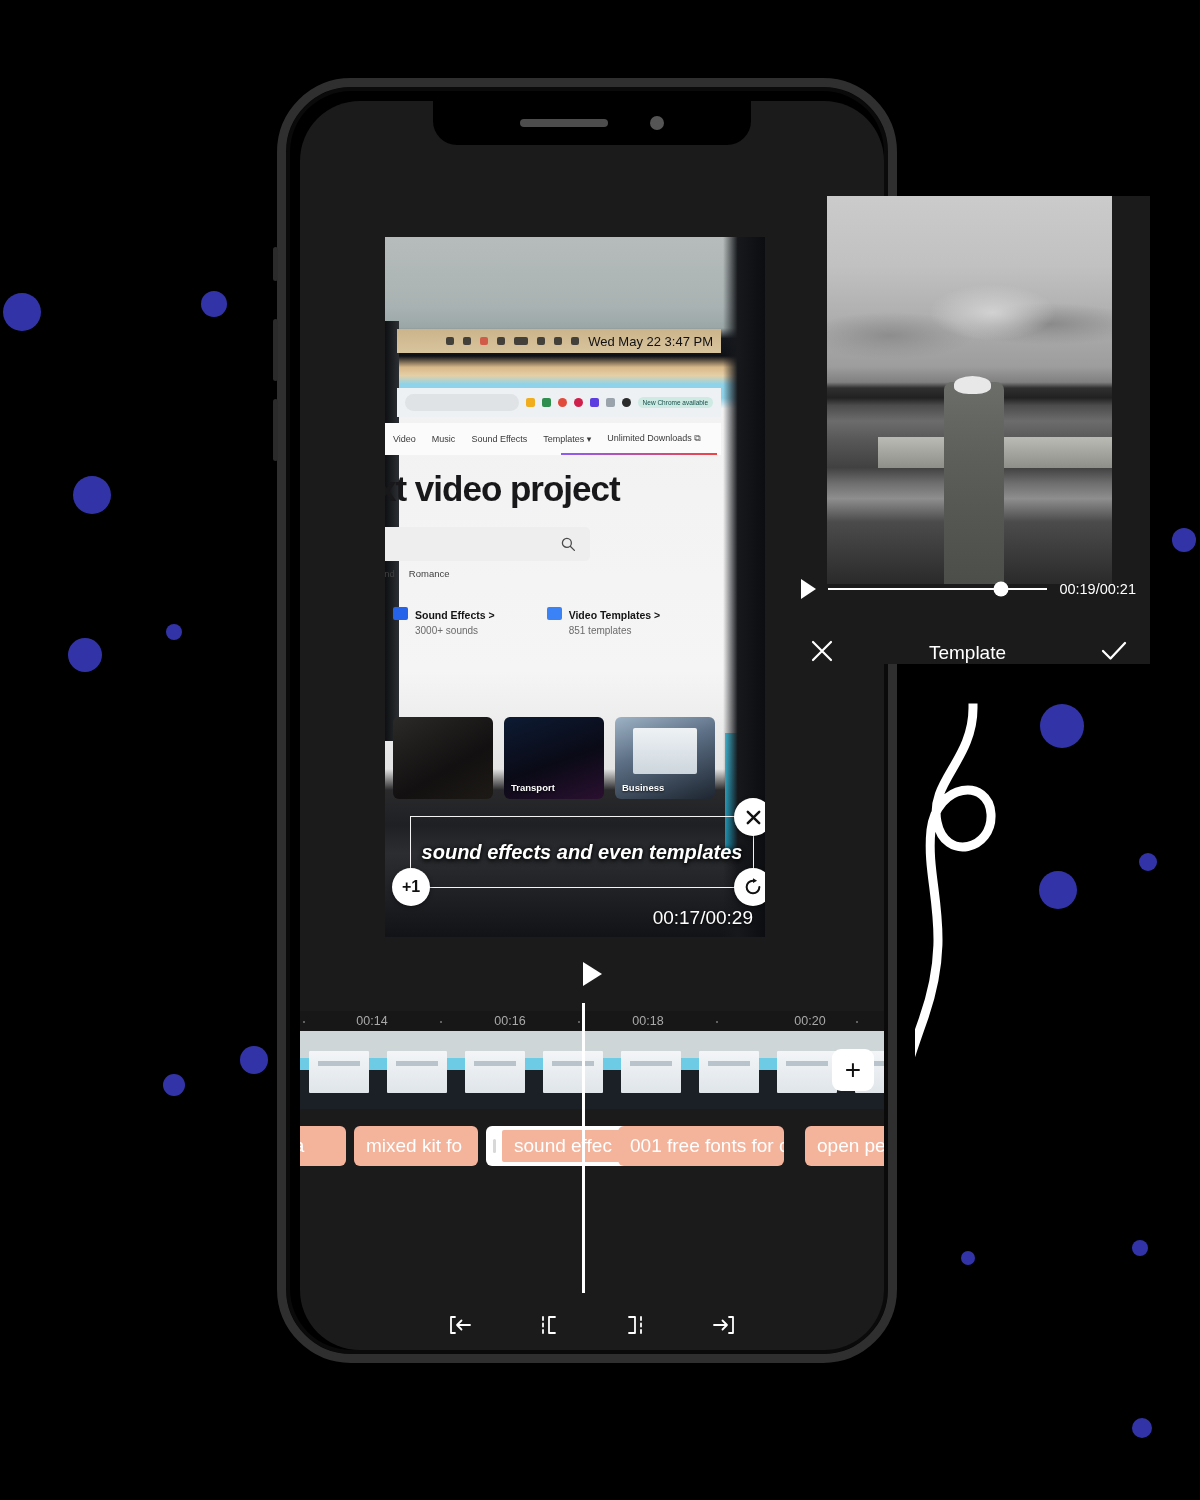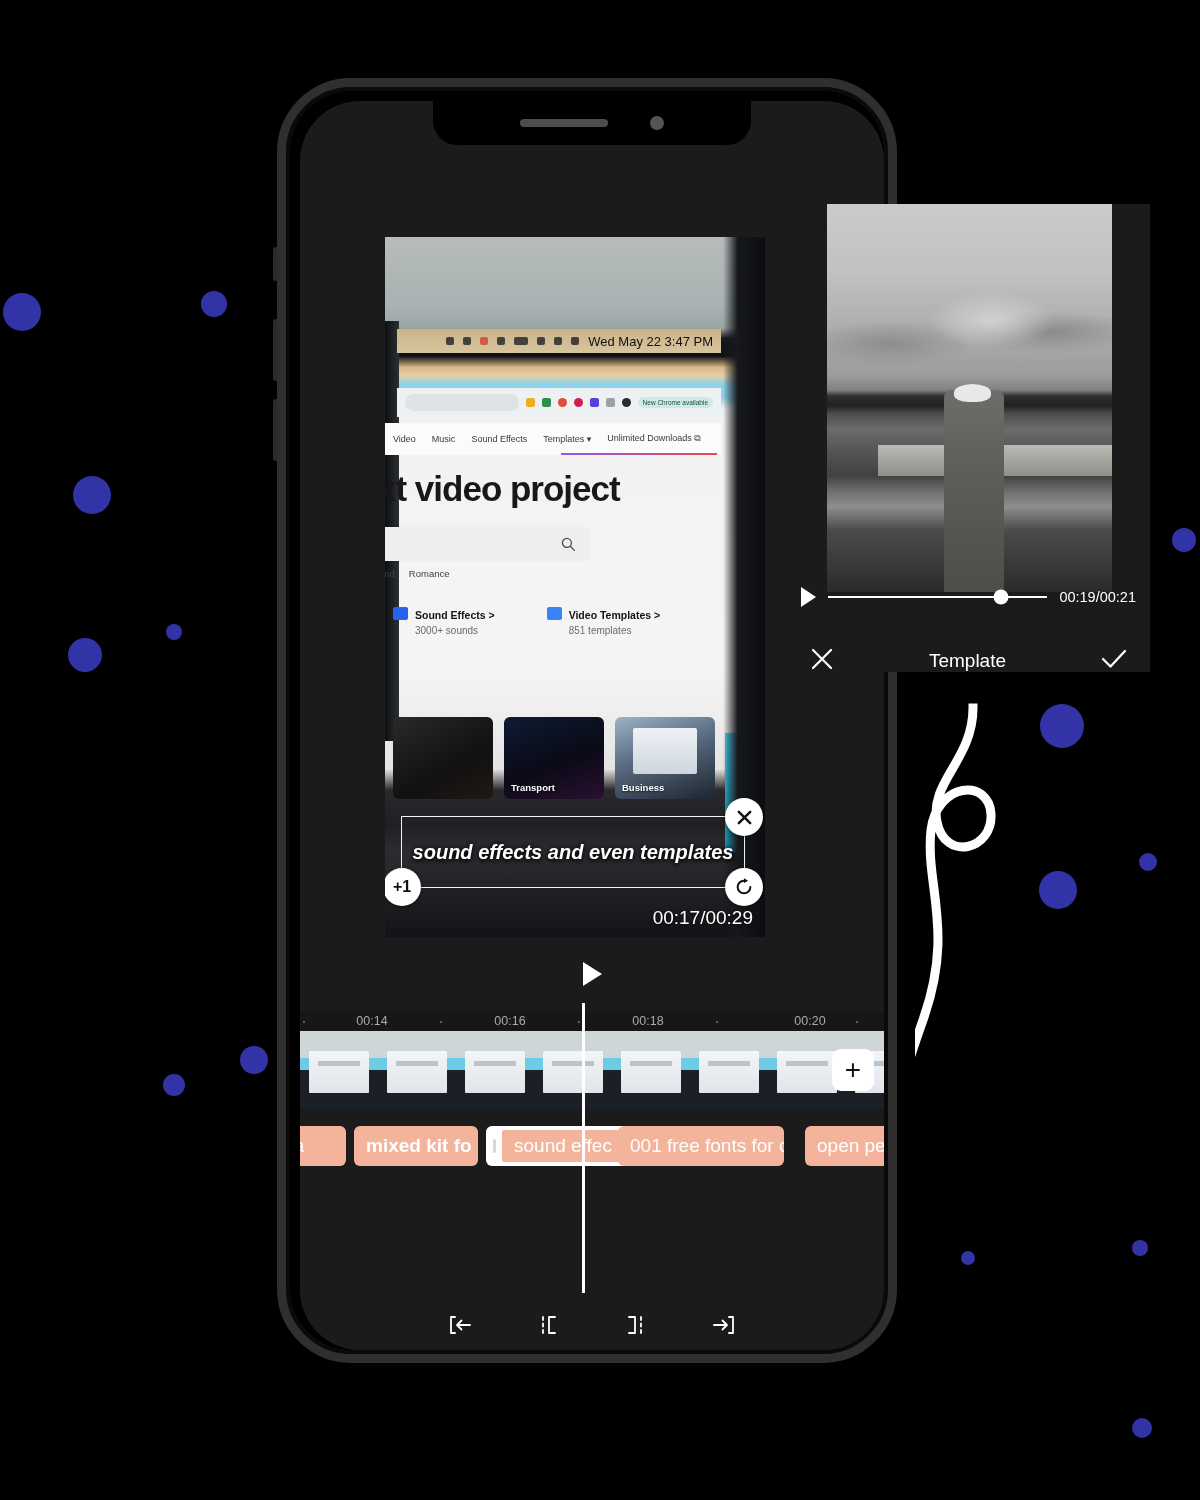--- a/index.html
+++ b/index.html
@@ -185,21 +185,21 @@
     border-radius: 2px;
   }
   .teal-strip {
     position: absolute; right: 0; bottom: 12%; width: 40px; height: 120px;
     background: linear-gradient(180deg,#3fc8e8,#1aa7cc);
     opacity: .95;
   }
 
   
   .sub-box {
-    position: absolute; left: 16px; top: 579px; width: 344px; height: 72px;
+    position: absolute; left: 25px; top: 579px; width: 344px; height: 72px;
     border: 1.6px solid rgba(255,255,255,.95);
     z-index: 6;
   }
   .sub-text {
     position: absolute; left: 0; right: 0; top: 50%; transform: translateY(-50%);
     text-align: center; color: #fff;
     font-style: italic; font-weight: 700; font-size: 20px;
     text-shadow: 0 0 4px rgba(0,0,0,.85), 0 2px 5px rgba(0,0,0,.9);
     white-space: nowrap;
   }
@@ -307,21 +307,20 @@
     gap: 0;
   }
 
   
   .tpl-panel {
     position: absolute; left: 787px; top: 196px;
     width: 363px; height: 468px;
     background: #1b1b1b;
     z-index: 40;
     overflow: hidden;
-    margin-top: 8px;
   }
   .tpl-media {
     position: absolute; left: 40px; top: 0; width: 285px; height: 388px;
     overflow: hidden;
     background: #555;
   }
   .bw-photo { position: absolute; inset: 0;
     background:
       radial-gradient(90px 40px at 58% 30%, #d2d2d2 0%, rgba(200,200,200,0) 70%),
       radial-gradient(120px 34px at 22% 36%, #8d8d8d 0%, rgba(140,140,140,0) 70%),
@@ -573,21 +572,21 @@
             <span class="sky"></span>
             <span class="teal"></span>
             <span class="body"></span>
             <span class="scr"></span>
           </div>
         <div class="add-btn">+</div>
       </div>
 
       <div class="sub-track" id="sub-track">
           <div class="sclip" style="left: -34px; width: 80px;">ma</div>
-          <div class="sclip" style="left: 54px; width: 124px; font-weight: bold;">mixed kit fo</div>
+          <div class="sclip" style="left: 54px; width: 124px;">mixed kit fo</div>
           <div class="sclip selected" style="left: 186px; width: 162px;">
             <span class="grip">
               <i></i>
             </span>
             <span class="inner">sound effec</span>
             <span class="grip">
               <i></i>
             </span>
           </div>
           <div class="sclip" style="left: 318px; width: 166px;">001 free fonts for c</div>

